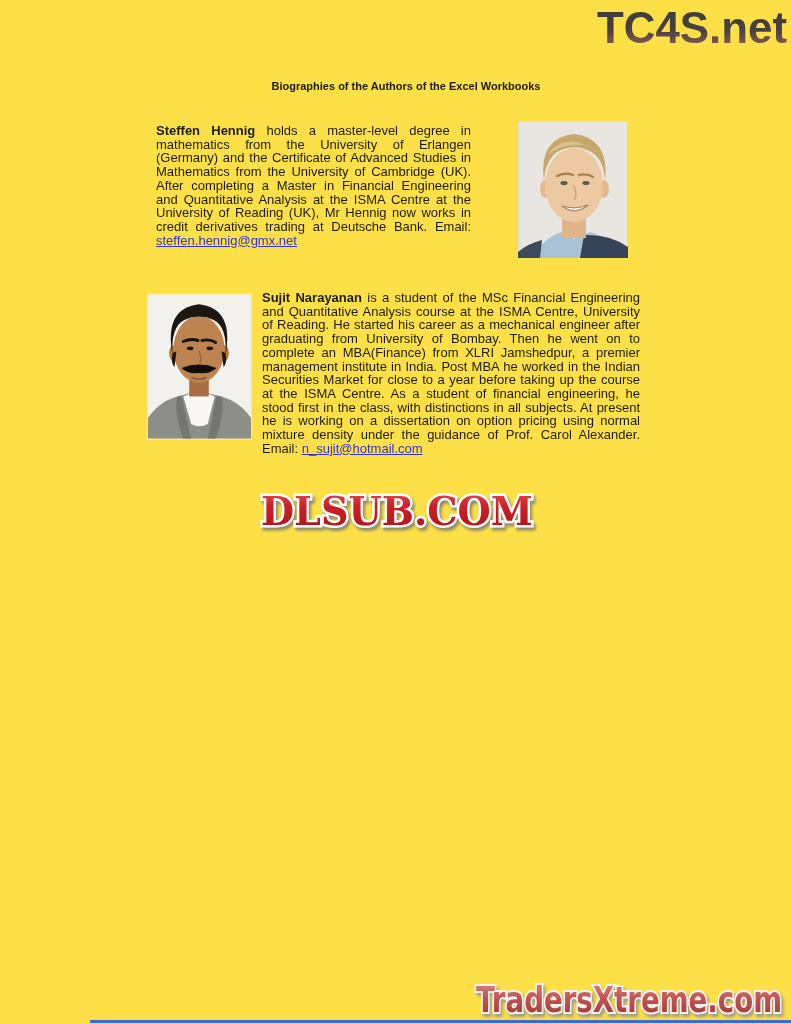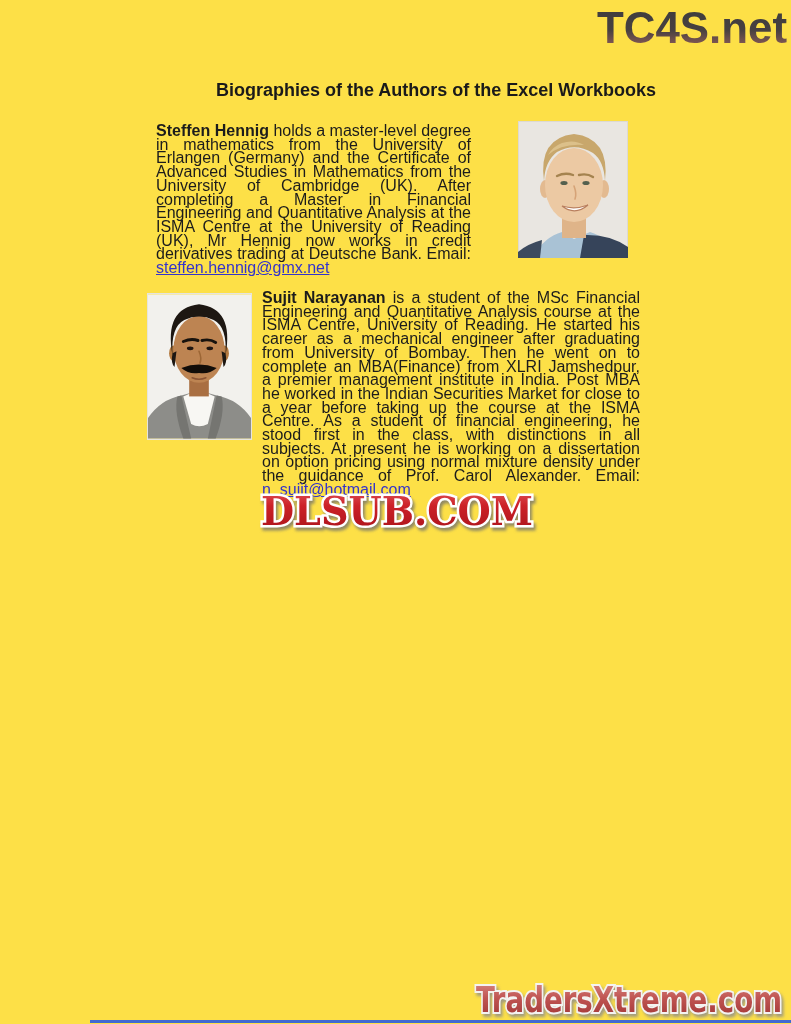--- a/index.html
+++ b/index.html
@@ -3,24 +3,24 @@
 <meta charset="utf-8">
 <style>
   * { margin:0; padding:0; box-sizing:border-box; }
   html,body { background:#ffffff; }
   .page {
     position:relative; width:791px; height:1024px; background:#fde047;
     font-family:"Liberation Sans", sans-serif; overflow:hidden;
   }
   .doc-title {
     position:absolute; left:156px; top:80px; width:500px;
-    text-align:right; font-size:18px; font-weight:bold; color:#1a1a1a;
+    text-align:center; font-size:11px; font-weight:bold; color:#1a1a1a;
   }
   .bio-text {
-    position:absolute; font-size:16px; line-height:13.7px; color:#1c1c1c;
+    position:absolute; font-size:13px; line-height:13.7px; color:#1c1c1c;
     text-align:justify;
   }
   .bio-text b { font-weight:bold; }
   .bio-text a { color:#3333cc; text-decoration:underline; cursor:pointer; }
   #bio1-text { left:156px; top:124px; width:315px; }
   #bio2-text { left:262px; top:291px; width:378px; }
   .photo { position:absolute; display:block; }
   #photo-steffen { left:518px; top:121px; width:110px; height:137px; }
   #photo-sujit   { left:147px; top:293px; width:105px; height:147px; border:1px solid #e6e4df; }
   .logo-svg { position:absolute; overflow:visible; }

